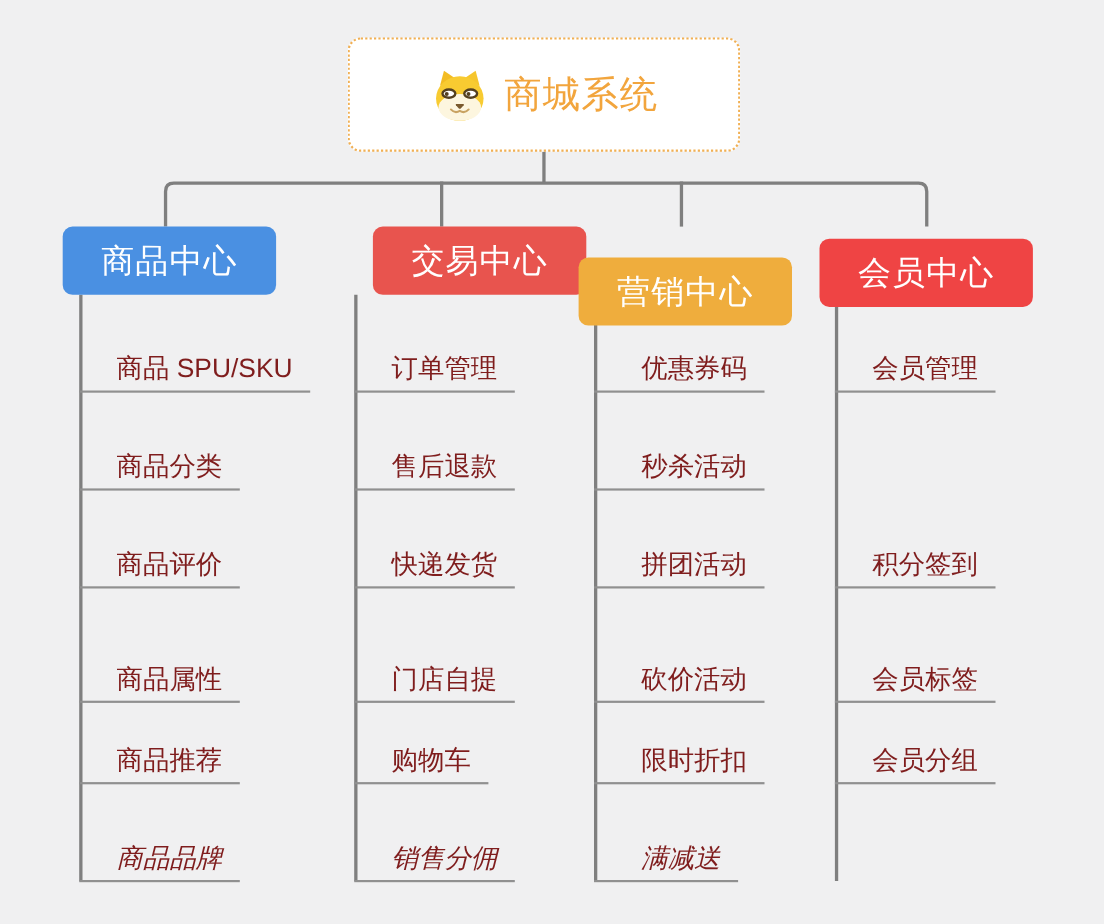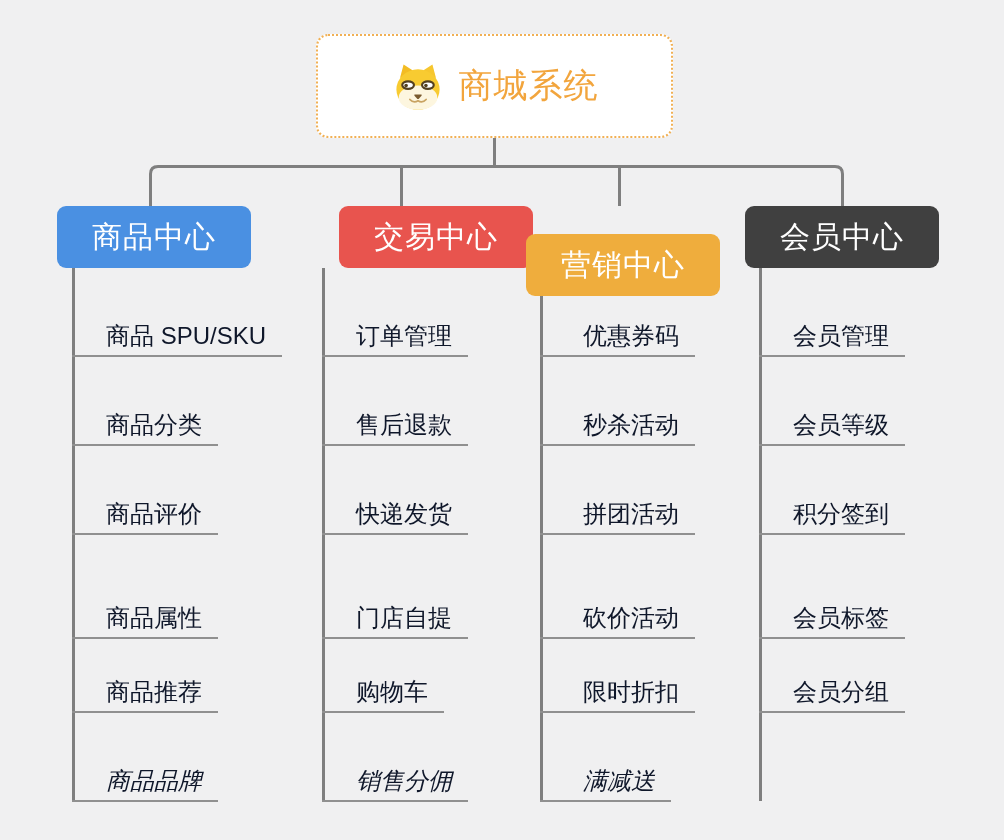--- a/index.html
+++ b/index.html
@@ -51,21 +51,21 @@
   .branch-1 { left: 308px; }
   .branch-2 { left: 526px; }
   .branch-3 { left: 745px; }
 
   
   .child-node {
     position: absolute;
     display: inline-block;
     white-space: nowrap;
     font-size: 24px;
-    color: #0f172a;
+    color: #7f1d1d;
     line-height: 30px;
     padding: 0 16px 4px 34px;
     border-bottom: 2px solid #909090;
   }
   .colL-0 { left: 72px; }
   .colL-1 { left: 322px; }
   .colL-2 { left: 540px; padding-left: 43px; }
   .colL-3 { left: 759px; }
   .row-0 { top: 321px; }
   .row-1 { top: 410px; }
@@ -114,21 +114,21 @@
 
   <div class="branch-node branch-0" style="background: rgb(74, 144, 226);">
     <span class="branch-label">商品中心</span>
   </div>
   <div class="branch-node branch-1" style="background: rgb(232, 84, 78); margin-left: 31px;">
     <span class="branch-label">交易中心</span>
   </div>
   <div class="branch-node branch-2" style="background: rgb(239, 173, 61); margin-top: 28px;">
     <span class="branch-label">营销中心</span>
   </div>
-  <div class="branch-node branch-3" style="background: #404040;">
+  <div class="branch-node branch-3" style="background: #ef4444; margin-top: 11px;">
     <span class="branch-label">会员中心</span>
   </div>
 
   <div class="child-node colL-0 row-0">商品 SPU/SKU</div>
   <div class="child-node colL-0 row-1">商品分类</div>
   <div class="child-node colL-0 row-2">商品评价</div>
   <div class="child-node colL-0 row-3">商品属性</div>
   <div class="child-node colL-0 row-4">商品推荐</div>
   <div class="child-node colL-0 row-5">商品品牌</div>
 
@@ -140,18 +140,17 @@
   <div class="child-node colL-1 row-5">销售分佣</div>
 
   <div class="child-node colL-2 row-0">优惠券码</div>
   <div class="child-node colL-2 row-1">秒杀活动</div>
   <div class="child-node colL-2 row-2">拼团活动</div>
   <div class="child-node colL-2 row-3">砍价活动</div>
   <div class="child-node colL-2 row-4">限时折扣</div>
   <div class="child-node colL-2 row-5">满减送</div>
 
   <div class="child-node colL-3 row-0">会员管理</div>
-  <div class="child-node colL-3 row-1">会员等级</div>
   <div class="child-node colL-3 row-2">积分签到</div>
   <div class="child-node colL-3 row-3">会员标签</div>
   <div class="child-node colL-3 row-4">会员分组</div>
 
 </div>
 
 </body></html>

